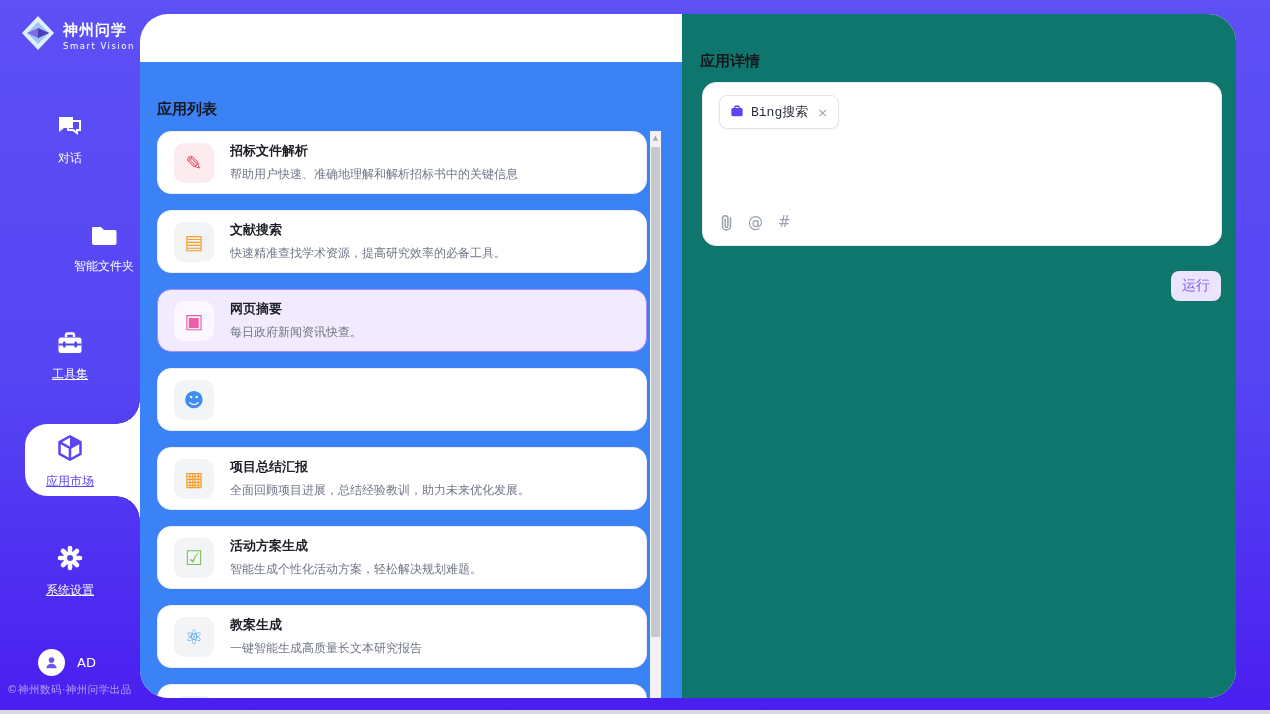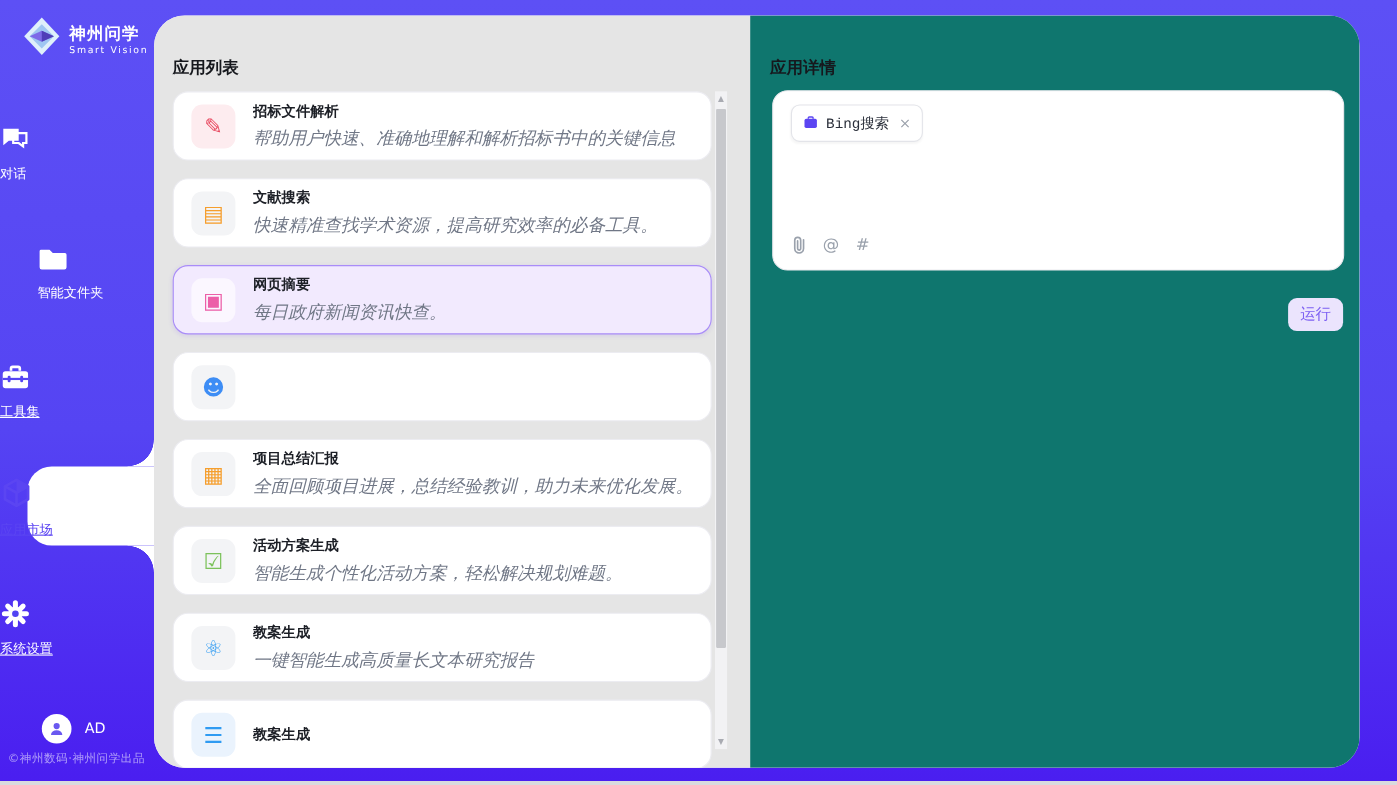--- a/index.html
+++ b/index.html
@@ -12,55 +12,55 @@
   
   .window{
     position:absolute;left:0;top:0;width:1270px;height:710px;
     background:linear-gradient(180deg,#5d50f5 0%,#5544f3 55%,#4a1ef0 100%);
   }
   
   .sidebar{position:absolute;left:0;top:0;width:140px;height:710px;color:#fff;}
   .logo{position:absolute;left:20px;top:14px;display:flex;align-items:center;gap:7px;}
   .logo-text .t1{font-size:15px;font-weight:bold;letter-spacing:1px;}
   .logo-text .t2{font-size:8.5px;letter-spacing:1.5px;margin-top:1px;}
-  .nav-item{position:absolute;left:0;width:140px;text-align:left;cursor:pointer;}
+  .nav-item{position:absolute;left:0;width:140px;text-align:center;cursor:pointer;}
   .nav-item .nav-icon{display:block;margin:0 auto;}
   .nav-item .nav-label{display:block;font-size:12px;margin-top:6px;color:#fff;}
   .nav-label.u{text-decoration:underline;}
   .nav-chat{top:114px;} .nav-folder{top:224px;padding-left:34px;} .nav-tools{top:331px;} .nav-settings{top:544px;}
   
   .active-bubble{position:absolute;left:25px;top:424px;width:115px;height:72px;background:#fff;border-radius:22px 0 0 22px;}
   .notch{position:absolute;left:116px;width:24px;height:24px;}
   .notch.top{top:400px;background:radial-gradient(circle 24px at 0 0,transparent 0 23.5px,#fff 24px);}
   .notch.bot{top:496px;background:radial-gradient(circle 24px at 0 100%,transparent 0 23.5px,#fff 24px);}
   .nav-market{top:433px;z-index:3;}
   .nav-market .nav-label{color:#5b45f2;}
   .user-row{position:absolute;left:38px;top:649px;display:flex;align-items:center;gap:12px;}
   .avatar{width:27px;height:27px;border-radius:50%;background:#fff;display:flex;align-items:center;justify-content:center;}
   .user-name{font-size:13px;color:#fff;}
   .copyright{position:absolute;left:7px;top:683px;font-size:10.5px;color:rgba(255,255,255,.55);letter-spacing:.5px;white-space:nowrap;}
   
   .content{
     position:absolute;left:140px;top:14px;width:1096px;height:684px;
     background:#fff;border-radius:28px;overflow:hidden;display:flex;
   }
-  .list-panel{width:542px;position:relative;background:#e5e5e5;}
+  .list-panel{width:542px;position:relative;background:#3b82f6;margin-top:48px;}
   .panel-title{position:absolute;left:17px;top:38px;font-size:15px;font-weight:bold;color:#16181d;}
   .detail-panel .panel-title{left:18px;}
   .cards{position:absolute;left:17px;top:69px;width:490px;display:flex;flex-direction:column;gap:16px;}
   .card{
     position:relative;height:63px;background:#fff;border:1px solid #ececf1;border-radius:14px;
     display:flex;align-items:center;box-sizing:border-box;cursor:pointer;
   }
   .card.selected{background:#f2eafe;border:1.5px solid #a98cf8;box-shadow:0 1px 4px rgba(120,80,240,.15);}
   .card-icon{width:40px;height:40px;border-radius:10px;margin-left:16px;display:flex;align-items:center;justify-content:center;flex:none;}
   .card-icon .glyph{font-size:20px;line-height:1;}
   .card-text{margin-left:16px;overflow:hidden;}
   .card-title{font-size:13px;font-weight:bold;color:#1c1f26;}
-  .card-desc{font-size:16px;color:#707786;margin-top:6px;white-space:nowrap;font-style:italic;}
+  .card-desc{font-size:12px;color:#707786;margin-top:6px;white-space:nowrap;}
   .scrollbar{position:absolute;left:510px;top:69px;width:11px;height:598px;background:#f2f2f4;}
   .sb-arrow{position:absolute;left:0;width:11px;height:14px;color:#a9abb2;font-size:7px;text-align:center;line-height:14px;}
   .sb-arrow.up{top:0;}
   .sb-arrow.down{bottom:0;}
   .sb-thumb{position:absolute;left:1px;top:16px;width:9px;height:490px;background:#c7c8cc;border-radius:1px;}
   
   .detail-panel{flex:1;position:relative;background:#0f766e;}
   .detail-card{
     position:absolute;left:20px;top:68px;width:520px;height:164px;background:#fff;
     border:1px solid #e9e9ee;border-radius:14px;box-sizing:border-box;

